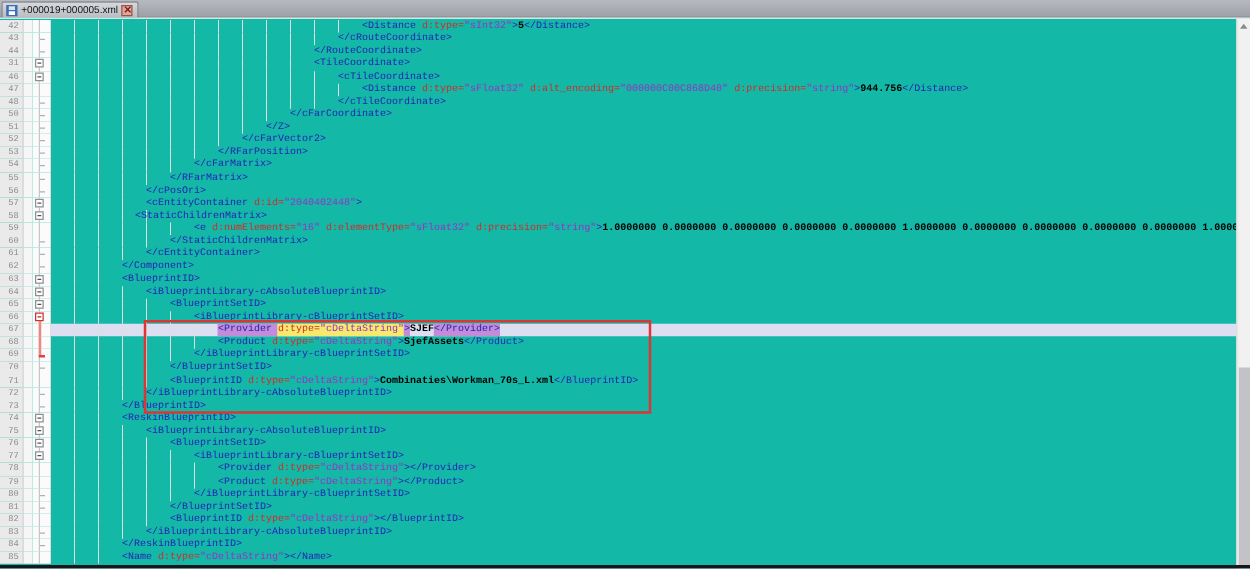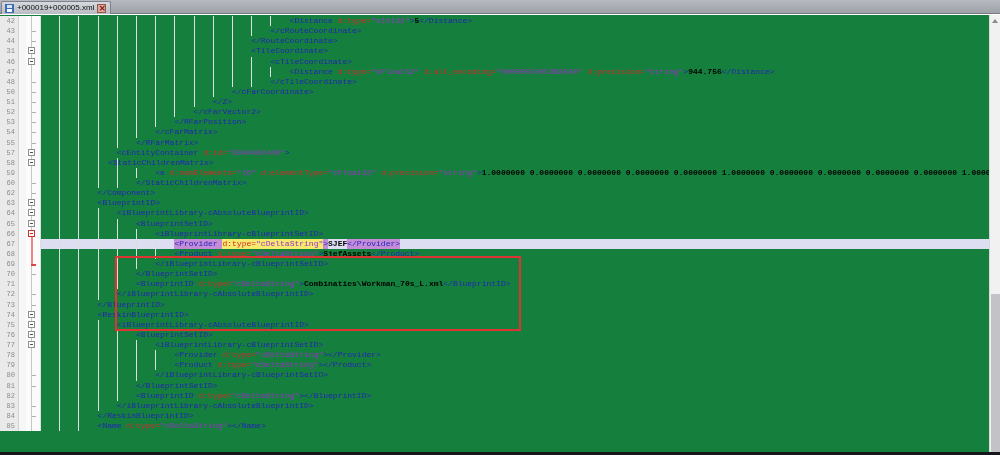--- a/index.html
+++ b/index.html
@@ -17,21 +17,21 @@
   #tab-title { font-size:8px; color:#101010; line-height:12px; white-space:nowrap; }
   .floppy { width:9px; height:9px; background:#3c6eb4; position:relative; flex:0 0 auto; }
   .floppy::before { content:''; position:absolute; top:1px; left:2px; right:2px; height:3px; background:#d9e4f2; }
   .floppy::after  { content:''; position:absolute; bottom:1px; left:2px; right:2px; height:3px; background:#fff; }
   .closebox { width:9px; height:9px; background:#dca89e; border:1px solid #9c544a;
     color:#7c1810; font-size:9px; line-height:7px; text-align:center; flex:0 0 auto;
     font-weight:bold; font-family:"DejaVu Sans", sans-serif; }
 
   
   #editor { position:absolute; left:0; top:15px; width:1000px; height:440px;
-    overflow:hidden; background:#15803d; }
+    overflow:hidden; background:#14b8a6; }
   #rows { position:absolute; left:0; top:1px; width:1000px; }
   .row { display:flex; height:10.14px; width:1000px; }
 
   .ln-cell { flex:0 0 19px; background:#eaeaea; border-right:1px solid #d2d2d2;
     color:#8c8c8c; font-family:"Liberation Mono", monospace; font-size:7px;
     line-height:10.14px; text-align:right; padding-right:3px; }
   .bm-cell { flex:0 0 7px; background:#f6f6f6; }
   .fold-cell { flex:0 0 14px; background:#fbfbfb; position:relative; }
   .fold-cell .tree { position:absolute; left:5px; top:0; bottom:0; width:1px; background:#c6c6c6; }
   .fold-cell .tick { position:absolute; left:6px; top:5px; width:4px; height:1px; background:#b0b0b0; }
@@ -195,20 +195,29 @@
         <div class="row">
           <div class="ln-cell">55</div>
           <div class="bm-cell"></div>
           <div class="fold-cell">
             <div class="tree"></div>
             <div class="tick"></div>
           </div>
           <div class="code-cell" style="background-size: 96px 100%; text-decoration: underline;"><span class="code-text" style="padding-left: 96px;"><span class="tg">&lt;/RFarMatrix</span><span class="tg">&gt;</span></span></div>
         </div>
         <div class="row">
+          <div class="ln-cell">56</div>
+          <div class="bm-cell"></div>
+          <div class="fold-cell">
+            <div class="tree"></div>
+            <div class="tick"></div>
+          </div>
+          <div class="code-cell" style="background-size: 76.8px 100%;"><span class="code-text" style="padding-left: 76.8px;"><span class="tg">&lt;/cPosOri</span><span class="tg">&gt;</span></span></div>
+        </div>
+        <div class="row">
           <div class="ln-cell">57</div>
           <div class="bm-cell"></div>
           <div class="fold-cell">
             <div class="tree"></div>
             <div class="fbox"></div>
           </div>
           <div class="code-cell" style="background-size: 76.8px 100%;"><span class="code-text" style="padding-left: 76.8px;"><span class="tg">&lt;cEntityContainer</span> <span class="at">d:id=</span><span class="st">"2040402448"</span><span class="tg">&gt;</span></span></div>
         </div>
         <div class="row">
           <div class="ln-cell">58</div>
@@ -228,20 +237,29 @@
           <div class="code-cell" style="background-size: 115.2px 100%;"><span class="code-text" style="padding-left: 115.2px;"><span class="tg">&lt;e</span> <span class="at">d:numElements=</span><span class="st">"16"</span> <span class="at">d:elementType=</span><span class="st">"sFloat32"</span> <span class="at">d:precision=</span><span class="st">"string"</span><span class="tg">&gt;</span><span class="tx">1.0000000 0.0000000 0.0000000 0.0000000 0.0000000 1.0000000 0.0000000 0.0000000 0.0000000 0.0000000 1.0000000 0.0000000 0.0000000 0.0000000 0.0000000 1.0000000</span></span></div>
         </div>
         <div class="row">
           <div class="ln-cell">60</div>
           <div class="bm-cell"></div>
           <div class="fold-cell">
             <div class="tree"></div>
             <div class="tick"></div>
           </div>
           <div class="code-cell" style="background-size: 96px 100%;"><span class="code-text" style="padding-left: 96px;"><span class="tg">&lt;/StaticChildrenMatrix</span><span class="tg">&gt;</span></span></div>
+        </div>
+        <div class="row">
+          <div class="ln-cell">61</div>
+          <div class="bm-cell"></div>
+          <div class="fold-cell">
+            <div class="tree"></div>
+            <div class="tick"></div>
+          </div>
+          <div class="code-cell" style="background-size: 76.8px 100%;"><span class="code-text" style="padding-left: 76.8px;"><span class="tg">&lt;/cEntityContainer</span><span class="tg">&gt;</span></span></div>
         </div>
         <div class="row">
           <div class="ln-cell">62</div>
           <div class="bm-cell"></div>
           <div class="fold-cell">
             <div class="tree"></div>
             <div class="tick"></div>
           </div>
           <div class="code-cell" style="background-size: 57.6px 100%;"><span class="code-text" style="padding-left: 57.6px;"><span class="tg">&lt;/Component</span><span class="tg">&gt;</span></span></div>
         </div>

